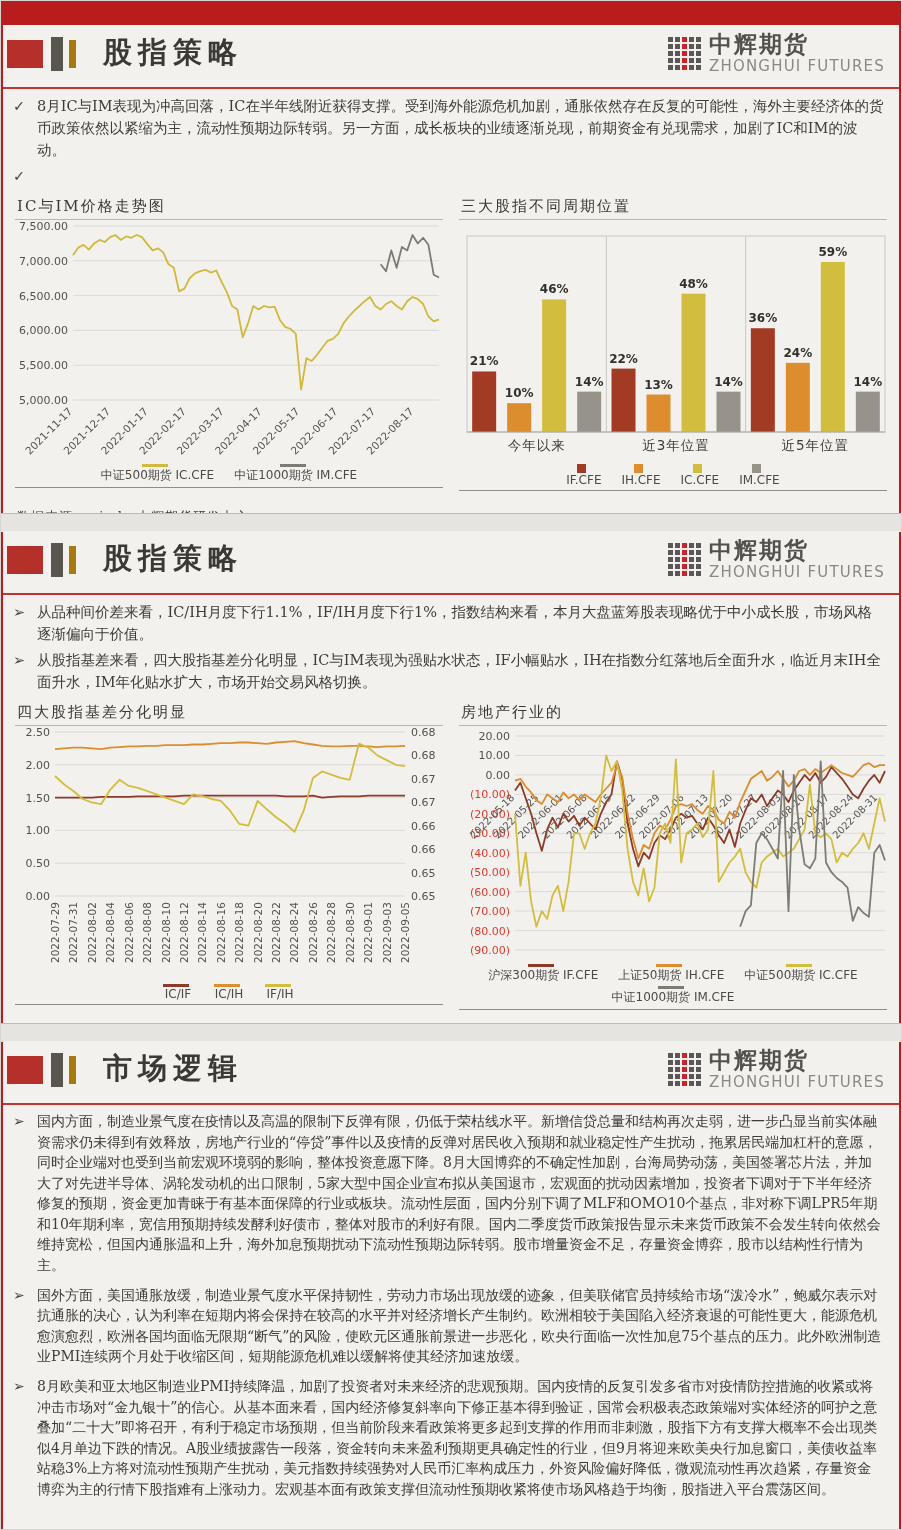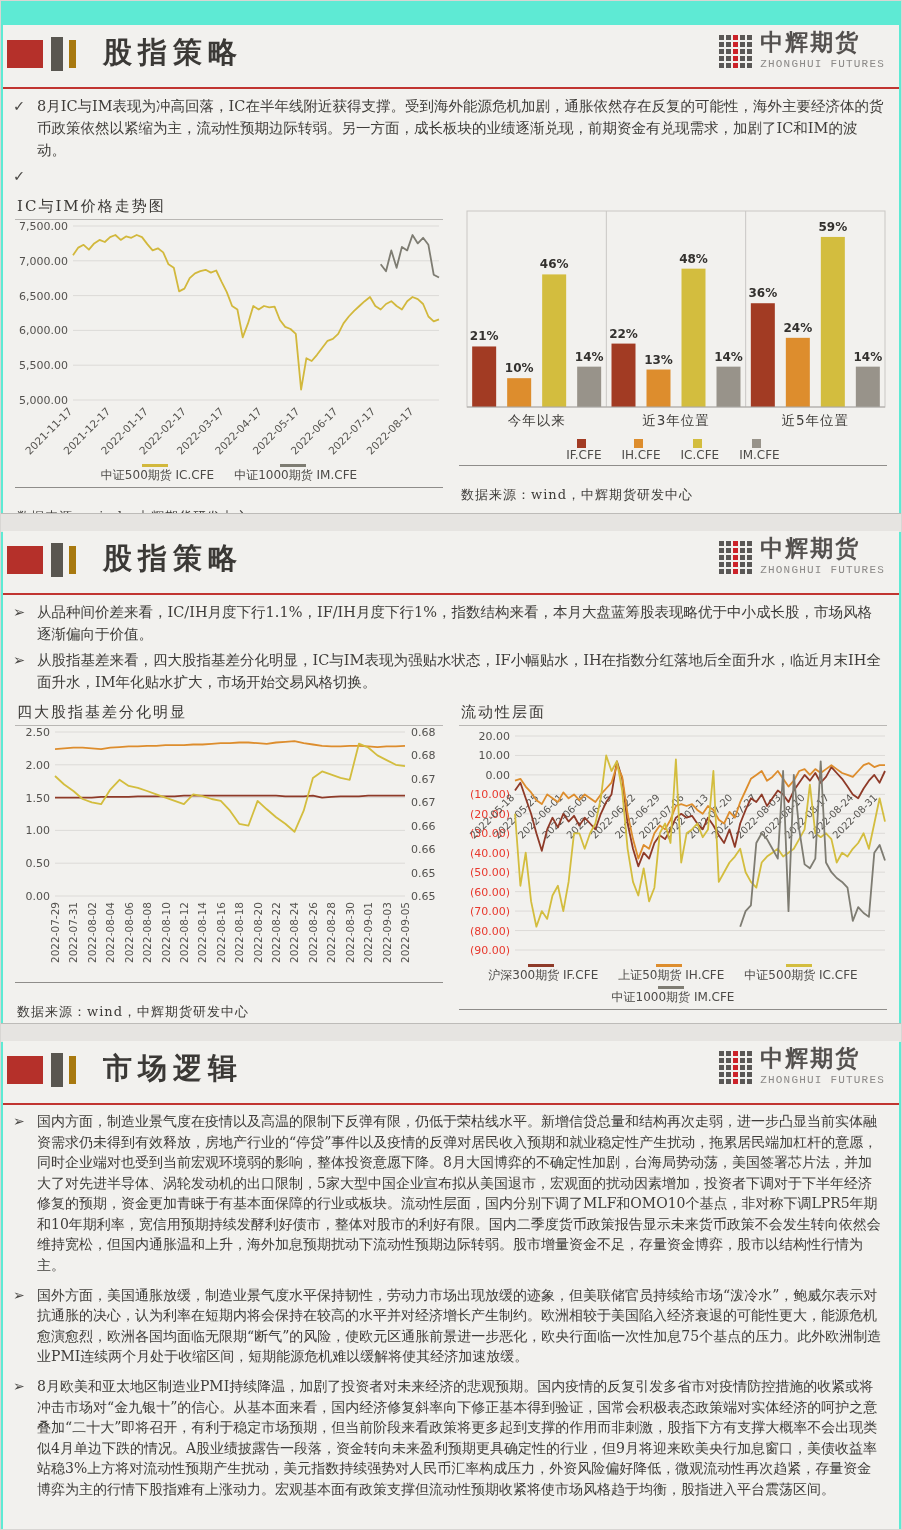--- a/index.html
+++ b/index.html
@@ -1,36 +1,36 @@
 <!DOCTYPE html>
 <html><head>
 <meta charset="utf-8">
 <style>
   html,body{margin:0;padding:0;}
   body{width:902px;height:1530px;background:#fcfbfa;font-family:"DejaVu Sans","Liberation Sans",sans-serif;color:#44423f;}
-  .page{position:relative;width:902px;height:1530px;overflow:hidden;background:#5eead4;border:1px solid #d8d6d3;box-sizing:border-box;}
+  .page{position:relative;width:902px;height:1530px;overflow:hidden;background:#b91c1c;border:1px solid #d8d6d3;box-sizing:border-box;}
   .sec{position:absolute;left:2px;right:2px;background:#f2f1ee;overflow:hidden;}
   .sec1{top:24px;height:488px;}
   .gap{position:absolute;left:0;right:0;height:18px;background:#e6e4e1;border-top:1px solid #bdbbb8;}
   .gap1{top:512px;} .gap2{top:1022px;}
   .sec2{top:530px;height:492px;}
   .sec3{top:1040px;height:490px;}
 
   .hdr{position:relative;height:62px;border-bottom:2px solid #c13531;}
   .deco{position:absolute;left:4px;top:12px;height:34px;}
   .deco .r{position:absolute;left:0;top:3px;width:36px;height:28px;background:#b5302a;}
   .deco .g{position:absolute;left:44px;top:0;width:12px;height:34px;background:#595650;}
   .deco .y{position:absolute;left:62px;top:3px;width:7px;height:28px;background:#a8790f;}
   .hdr h1{position:absolute;left:100px;top:8px;margin:0;font-size:29px;letter-spacing:6px;color:#3b3936;font-family:"DejaVu Serif","Liberation Serif",serif;font-weight:bold;}
-  .logo{position:absolute;right:14px;top:8px;display:flex;align-items:center;font-family:Liberation Mono, monospace;}
+  .logo{position:absolute;right:14px;top:8px;display:flex;align-items:center;}
   .logo-mark{display:grid;grid-template-columns:repeat(5,5px);grid-gap:2px;margin-right:8px;}
   .logo-mark i{width:5px;height:5px;background:#5a5856;}
   .logo-mark i.red{background:#cc2229;}
   .logo-text .cn{font-size:23px;font-weight:bold;color:#53504e;letter-spacing:2px;line-height:1;}
-  .logo-text .en{font-size:11px;color:#8b8987;letter-spacing:1.2px;line-height:1;margin-top:3px;}
+  .logo-text .en{font-size:15px;color:#8b8987;letter-spacing:1.2px;line-height:1;margin-top:3px;}
 
   .bullets{padding:6px 14px 2px 10px;}
   .bullet{display:flex;font-family:"DejaVu Serif","Liberation Serif",serif;font-size:14.5px;line-height:1.52;color:#3e3c39;margin-bottom:4px;}
   .bullet .mk{width:24px;flex:none;color:#4a4845;font-family:"DejaVu Sans",sans-serif;}
   .sec3 .bullet{font-size:14px;line-height:1.47;margin-bottom:9px;}
 
   .charts{display:flex;padding:2px 4px;}
   .panel{width:50%;padding:0 8px;box-sizing:border-box;}
   .panel-title{font-family:"DejaVu Serif","Liberation Serif",serif;font-size:15px;color:#3b3936;letter-spacing:2px;padding:2px 2px 3px 2px;border-bottom:1px solid #b9b7b4;}
   .legend{display:flex;justify-content:center;flex-wrap:wrap;font-size:12px;color:#4c4a47;margin:1px 0 2px 0;}
@@ -131,20 +131,21 @@
               <span>中证500期货 IC.CFE</span>
             </span>
             <span class="it">
               <span class="sw" style="background: rgb(126, 124, 114);"></span>
               <span>中证1000期货 IM.CFE</span>
             </span>
           </div>
         <div class="src">数据来源：wind，中辉期货研发中心</div>
       </div>
       <div class="panel">
+        <div class="panel-title">三大股指不同周期位置</div>
         <svg id="chart1" width="434" height="238">
             <rect x="8" y="16" width="418" height="196" fill="none" stroke="#c9c7c4"></rect>
             <rect x="13.166666666666671" y="151.47058823529412" width="24" height="60.529411764705884" fill="#a23b23"></rect>
             <text x="25.16666666666667" y="145.47058823529412" text-anchor="middle" font-size="12" font-weight="700" fill="#33312e">21%</text>
             <rect x="48.16666666666667" y="183.1764705882353" width="24" height="28.823529411764707" fill="#dd8d2d"></rect>
             <text x="60.16666666666667" y="177.1764705882353" text-anchor="middle" font-size="12" font-weight="700" fill="#33312e">10%</text>
             <rect x="83.16666666666667" y="79.41176470588235" width="24" height="132.58823529411765" fill="#d3bd3e"></rect>
             <text x="95.16666666666667" y="73.41176470588235" text-anchor="middle" font-size="12" font-weight="700" fill="#33312e">46%</text>
             <rect x="118.16666666666667" y="171.64705882352942" width="24" height="40.35294117647059" fill="#98938a"></rect>
             <text x="130.16666666666669" y="165.64705882352942" text-anchor="middle" font-size="12" font-weight="700" fill="#33312e">14%</text>
@@ -288,24 +289,38 @@
             <text x="301.88" y="176" text-anchor="end" transform="rotate(-90 301.88 176)" font-size="10.5" fill="#55534f">2022-08-26</text>
             <text x="320.325" y="176" text-anchor="end" transform="rotate(-90 320.325 176)" font-size="10.5" fill="#55534f">2022-08-28</text>
             <text x="338.735" y="176" text-anchor="end" transform="rotate(-90 338.735 176)" font-size="10.5" fill="#55534f">2022-08-30</text>
             <text x="357.14500000000004" y="176" text-anchor="end" transform="rotate(-90 357.14500000000004 176)" font-size="10.5" fill="#55534f">2022-09-01</text>
             <text x="375.59000000000003" y="176" text-anchor="end" transform="rotate(-90 375.59000000000003 176)" font-size="10.5" fill="#55534f">2022-09-03</text>
             <text x="394" y="176" text-anchor="end" transform="rotate(-90 394 176)" font-size="10.5" fill="#55534f">2022-09-05</text>
             <path d="M40.0 71.6L49.2 71.6L58.4 71.6L67.6 71.6L76.8 71.6L86.1 70.9L95.3 70.9L104.5 70.9L113.7 70.9L122.9 70.3L132.1 70.3L141.3 70.3L150.5 70.3L159.7 70.3L168.9 69.6L178.2 69.6L187.4 69.6L196.6 69.6L205.8 69.6L215.0 69.6L224.2 69.6L233.4 69.6L242.6 69.6L251.8 69.6L261.1 69.6L270.3 70.3L279.5 70.3L288.7 70.3L297.9 69.6L307.1 71.6L316.3 70.9L325.5 70.3L334.7 70.3L343.9 70.3L353.2 69.6L362.4 69.6L371.6 69.6L380.8 69.6L390.0 69.6" fill="none" stroke="#8e3a28" stroke-width="1.8" stroke-linejoin="round"></path>
             <path d="M40.0 23.1L49.2 22.4L58.4 21.7L67.6 21.7L76.8 22.4L86.1 23.1L95.3 21.7L104.5 21.1L113.7 20.4L122.9 20.4L132.1 19.8L141.3 19.8L150.5 19.1L159.7 19.1L168.9 19.1L178.2 18.5L187.4 18.5L196.6 17.8L205.8 17.2L215.0 17.2L224.2 16.5L233.4 16.5L242.6 17.2L251.8 17.8L261.1 16.5L270.3 15.8L279.5 15.2L288.7 17.2L297.9 18.5L307.1 19.8L316.3 20.4L325.5 20.4L334.7 19.8L343.9 19.8L353.2 20.4L362.4 21.1L371.6 20.4L380.8 20.4L390.0 19.8" fill="none" stroke="#dd8d2d" stroke-width="1.8" stroke-linejoin="round"></path>
             <path d="M40.0 50.0L49.2 58.5L58.4 65.0L67.6 73.0L76.8 76.3L86.1 78.2L95.3 63.6L104.5 53.8L113.7 59.9L122.9 61.8L132.1 65.0L141.3 68.3L150.5 71.6L159.7 74.9L168.9 78.2L178.2 68.3L187.4 70.2L196.6 73.0L205.8 74.9L215.0 84.7L224.2 97.8L233.4 99.7L242.6 74.9L251.8 83.3L261.1 91.3L270.3 97.8L279.5 105.8L288.7 84.7L297.9 51.9L307.1 45.4L316.3 48.6L325.5 51.9L334.7 53.8L343.9 17.7L353.2 21.5L362.4 29.4L371.6 34.1L380.8 38.8L390.0 40.2" fill="none" stroke="#d3bd3e" stroke-width="1.8" stroke-linejoin="round"></path>
           </svg>
+        <div class="legend" id="legend2">
+            <span class="it">
+              <span class="sw" style="background: rgb(142, 58, 40);"></span>
+              <span>IC/IF</span>
+            </span>
+            <span class="it">
+              <span class="sw" style="background: rgb(221, 141, 45);"></span>
+              <span>IC/IH</span>
+            </span>
+            <span class="it">
+              <span class="sw" style="background: rgb(211, 189, 62);"></span>
+              <span>IF/IH</span>
+            </span>
+          </div>
         <div class="src">数据来源：wind，中辉期货研发中心</div>
       </div>
       <div class="panel">
-        <div class="panel-title">流动性层面</div>
+        <div class="panel-title">房地产行业的</div>
         <svg id="chart3" width="434" height="232">
             <line x1="56" x2="426" y1="10" y2="10" stroke="#dcdad7" stroke-width="1"></line>
             <text x="51" y="14" text-anchor="end" font-size="11" fill="#53514e">20.00</text>
             <line x1="56" x2="426" y1="29.45454545454546" y2="29.45454545454546" stroke="#dcdad7" stroke-width="1"></line>
             <text x="51" y="33.45454545454546" text-anchor="end" font-size="11" fill="#53514e">10.00</text>
             <line x1="56" x2="426" y1="48.9090909090909" y2="48.9090909090909" stroke="#dcdad7" stroke-width="1"></line>
             <text x="51" y="52.9090909090909" text-anchor="end" font-size="11" fill="#53514e">0.00</text>
             <line x1="56" x2="426" y1="68.36363636363636" y2="68.36363636363636" stroke="#dcdad7" stroke-width="1"></line>
             <text x="51" y="72.36363636363636" text-anchor="end" font-size="11" fill="#e8382d">(10.00)</text>
             <line x1="56" x2="426" y1="87.81818181818183" y2="87.81818181818183" stroke="#dcdad7" stroke-width="1"></line>

